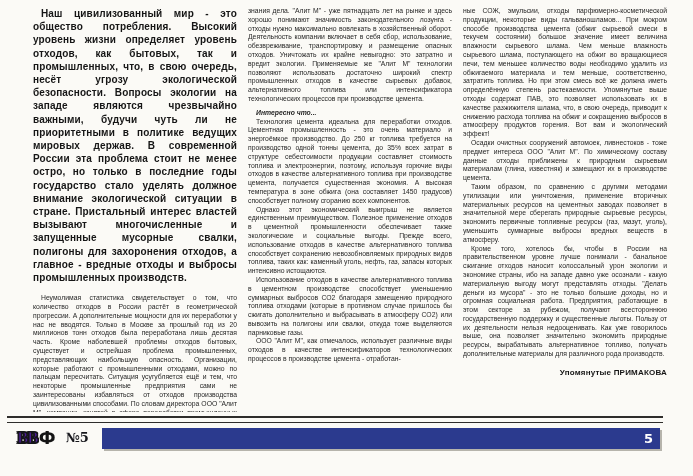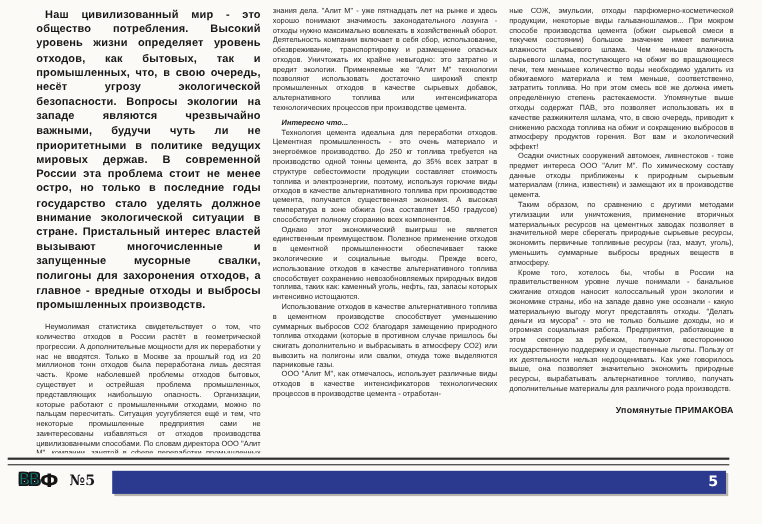--- a/index.html
+++ b/index.html
@@ -36,22 +36,22 @@
   
   .footer-rule{
     position:absolute;left:7px;top:416px;width:656px;height:4px;
     border-top:2px solid #2e2d2b;border-bottom:1.2px solid #2e2d2b;
   }
   .footer-logo{
     position:absolute;left:17px;top:426px;height:23px;
     display:flex;align-items:center;
   }
   .logo-bb{
-    font-family:Liberation Mono, monospace;font-weight:700;font-size:17px;
-    color:#0f766e;-webkit-text-stroke:1.2px #16161a;
+    font-family:Liberation Serif, serif;font-weight:700;font-size:17px;
+    color:#4c1d95;-webkit-text-stroke:1.2px #16161a;
     text-shadow:-1px -1px 0 #16161a,1px -1px 0 #16161a,-1px 1px 0 #16161a,1px 1px 0 #16161a;
     letter-spacing:-1px;
   }
   .logo-phi{
     font-family:"DejaVu Sans", sans-serif;font-weight:900;font-size:17px;
     color:#141414;margin-left:1px;
   }
   .issue{
     font-family:"DejaVu Serif", serif;font-weight:700;font-size:13px;
     color:#17171c;margin-left:10px;

